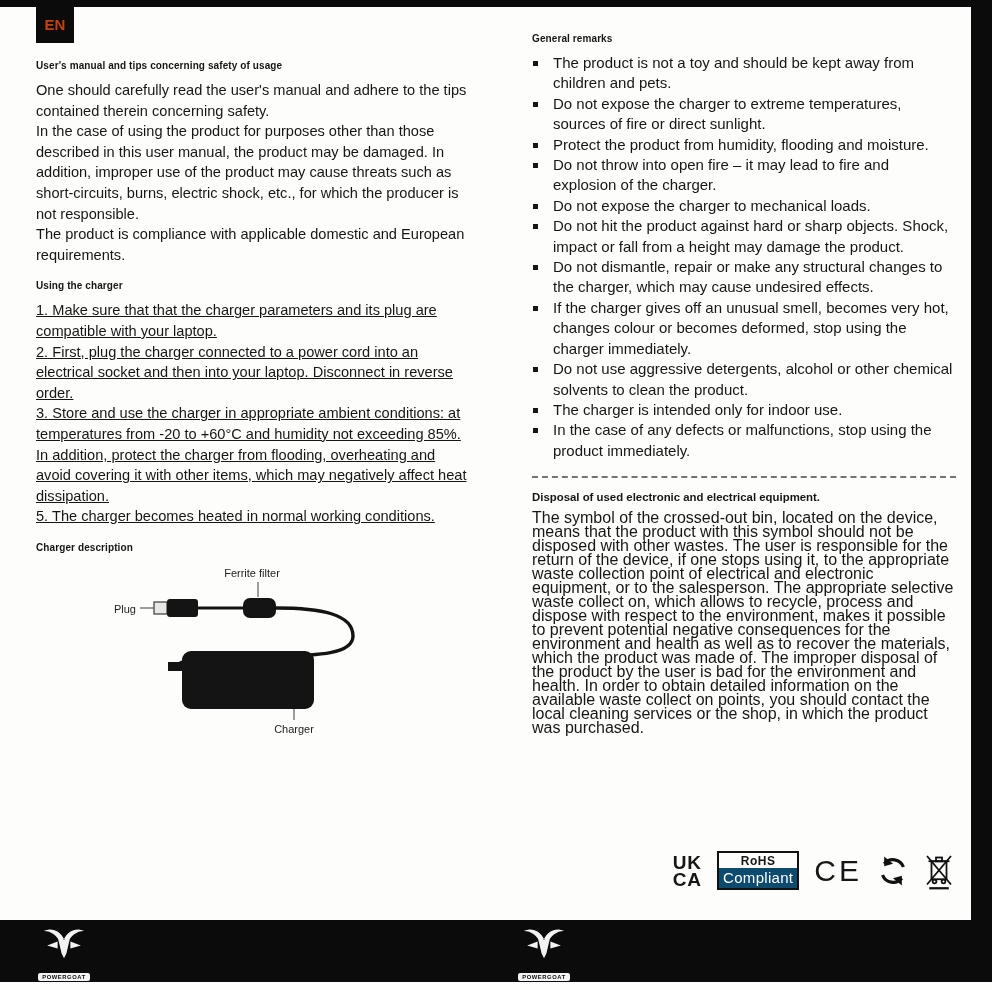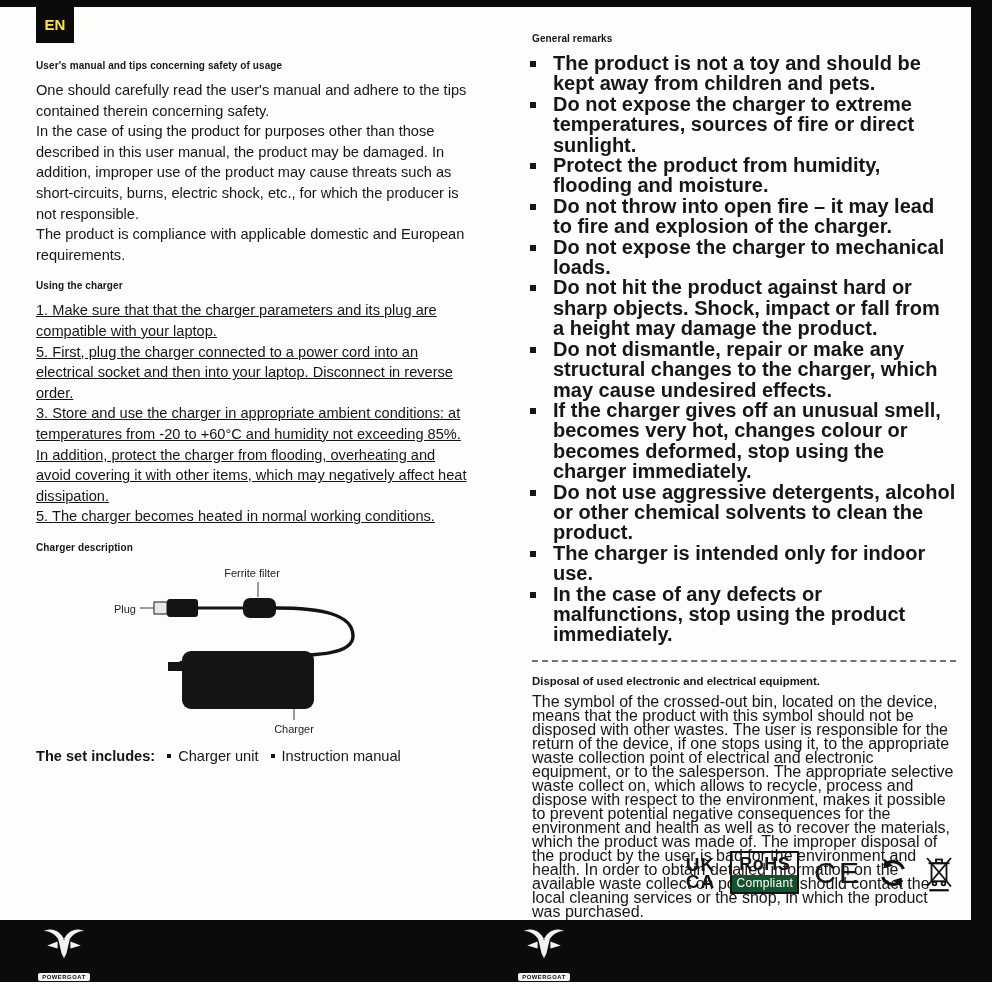--- a/index.html
+++ b/index.html
@@ -5,50 +5,50 @@
 <style>
   * { margin:0; padding:0; box-sizing:border-box; }
   html,body { background:#ffffff; }
   body { font-family:"Liberation Sans","DejaVu Sans",sans-serif; color:#161616; }
   .page { position:relative; width:992px; height:990px; background:#fdfdfc; overflow:hidden; }
 
   .top-bar { position:absolute; top:0; left:0; width:100%; height:7px; background:#0b0b0b; }
   .right-strip { position:absolute; top:0; right:0; width:21px; height:921px; background:#0b0b0b; }
 
   .en-badge { position:absolute; top:5px; left:36px; width:38px; height:38px; background:#0b0b0b;
-              color:#fde047; font-weight:700; font-size:15px; display:flex; align-items:center; justify-content:center; }
+              color:#c2410c; font-weight:700; font-size:15px; display:flex; align-items:center; justify-content:center; }
 
   .col-left  { position:absolute; left:36px; top:60px; width:436px; }
   .col-right { position:absolute; left:532px; top:33px; width:424px; }
 
   h2.sec { font-size:10px; font-weight:700; margin:0 0 9px; letter-spacing:.1px; }
   p.bodytxt { font-size:14.6px; line-height:20.6px; white-space:pre-line; margin:0 0 15px; }
   .steps { margin:0 0 15px;text-decoration:underline; }
   .step { font-size:14.6px; line-height:20.6px; }
 
   ul.bullets { list-style:square; padding-left:17px; margin:0; }
-  ul.bullets li { font-size:20px; line-height:20.4px; padding-left:4px;font-weight:bold; }
+  ul.bullets li { font-size:15px; line-height:20.4px; padding-left:4px; }
 
   .divider { border:none; border-top:2px dashed #737373; margin:15px 0 13px; }
   .disposal-h { font-size:11.4px; font-weight:700; margin:0 0 8px; }
   .disposal-p { font-size:16px; line-height:14px;margin-top:8px; }
 
   .diagram { display:block; margin:2px 0 6px; }
   .dlabel { font-size:11px; fill:#1d1d1d; font-family:"Liberation Sans","DejaVu Sans",sans-serif; }
   .dline { stroke:#3a3a3a; stroke-width:1; }
 
   .set-includes { font-size:14.6px; margin-top:4px; }
   .set-includes .b { font-weight:700; }
   .sq { display:inline-block; width:4px; height:4px; background:#161616; margin:0 7px 3px 12px; vertical-align:middle; }
 
   .marks { position:absolute; top:818px; right:2px; display:flex; align-items:center; gap:15px; }
   .ukca { font-weight:800; font-size:19px; line-height:17px; letter-spacing:1px;text-align:right; }
   .rohs { border:2.5px solid #111; text-align:center; min-width:62px; }
-  .rohs-top { font-size:18px; font-weight:700; padding:1px 7px 0; letter-spacing:.5px; }
-  .rohs-bottom { background:#14532d; color:#fff; font-size:12px; padding:1px 4px 2px; letter-spacing:.3px; }
+  .rohs-top { font-size:12px; font-weight:700; padding:1px 7px 0; letter-spacing:.5px; }
+  .rohs-bottom { background:#0c4a6e; color:#fff; font-size:15px; padding:1px 4px 2px; letter-spacing:.3px; }
   .ce { font-size:30px; font-weight:500; letter-spacing:3px; }
 
   .footer-bar { position:absolute; top:920px; left:0; width:100%; height:62px; background:#0b0b0b; }
   .goat { position:absolute; top:5px; width:56px; text-align:center; }
   .goat.g1 { left:36px; }
   .goat.g2 { left:516px; }
   .goat-banner { display:inline-block; background:#f2f2f2; color:#0b0b0b; font-size:5.8px; font-weight:700;
                  letter-spacing:.6px; padding:1px 4px; border-radius:2px; margin-top:1px; }
 </style>
 </head>
@@ -63,21 +63,21 @@
 
   <div class="col-left">
     <h2 class="sec">User's manual and tips concerning safety of usage</h2>
     <p class="bodytxt">One should carefully read the user's manual and adhere to the tips contained therein concerning safety.
 In the case of using the product for purposes other than those described in this user manual, the product may be damaged. In addition, improper use of the product may cause threats such as short-circuits, burns, electric shock, etc., for which the producer is not responsible.
 The product is compliance with applicable domestic and European requirements.</p>
 
     <h2 class="sec">Using the charger</h2>
     <div class="steps">
       <div class="step">1. Make sure that that the charger parameters and its plug are compatible with your laptop.</div>
-      <div class="step">5. First, plug the charger connected to a power cord into an electrical socket and then into your laptop. Disconnect in reverse order.</div>
+      <div class="step">2. First, plug the charger connected to a power cord into an electrical socket and then into your laptop. Disconnect in reverse order.</div>
       <div class="step">3. Store and use the charger in appropriate ambient conditions: at temperatures from -20 to +60°C and humidity not exceeding 85%. In addition, protect the charger from flooding, overheating and avoid covering it with other items, which may negatively affect heat dissipation.</div>
       <div class="step">5. The charger becomes heated in normal working conditions.</div>
     </div>
 
     <h2 class="sec">Charger description</h2>
 
     <svg class="diagram" width="440" height="180" viewBox="0 0 440 180">
       <text x="216" y="15" text-anchor="middle" class="dlabel">Ferrite filter</text>
       <line x1="222" y1="20" x2="222" y2="35" class="dline"></line>
       <text x="100" y="51" text-anchor="end" class="dlabel">Plug</text>
@@ -86,23 +86,20 @@
       <rect x="131" y="37" width="31" height="18" rx="3" fill="#141414"></rect>
       <line x1="162" y1="46" x2="207" y2="46" stroke="#141414" stroke-width="3.2"></line>
       <rect x="207" y="36" width="33" height="20" rx="7" fill="#141414"></rect>
       <path d="M240 46 C 285 46 317 52 317 74 C 317 96 268 93 205 96 C 168 98 146 96 141 104" fill="none" stroke="#141414" stroke-width="3.4"></path>
       <rect x="132" y="100" width="14" height="9" fill="#141414"></rect>
       <rect x="146" y="89" width="132" height="58" rx="9" fill="#141414"></rect>
       <line x1="258" y1="147" x2="258" y2="158" class="dline"></line>
       <text x="258" y="171" text-anchor="middle" class="dlabel">Charger</text>
     </svg>
 
-    <div class="set-includes">
-      <span class="b">The set includes:</span><span class="sq"></span><span>Charger unit</span><span class="sq"></span><span>Instruction manual</span>
-    </div>
   </div>
 
   <div class="col-right">
     <h2 class="sec">General remarks</h2>
     <ul class="bullets">
       <li>The product is not a toy and should be kept away from children and pets.</li>
       <li>Do not expose the charger to extreme temperatures, sources of fire or direct sunlight.</li>
       <li>Protect the product from humidity, flooding and moisture.</li>
       <li>Do not throw into open fire – it may lead to fire and explosion of the charger.</li>
       <li>Do not expose the charger to mechanical loads.</li>

